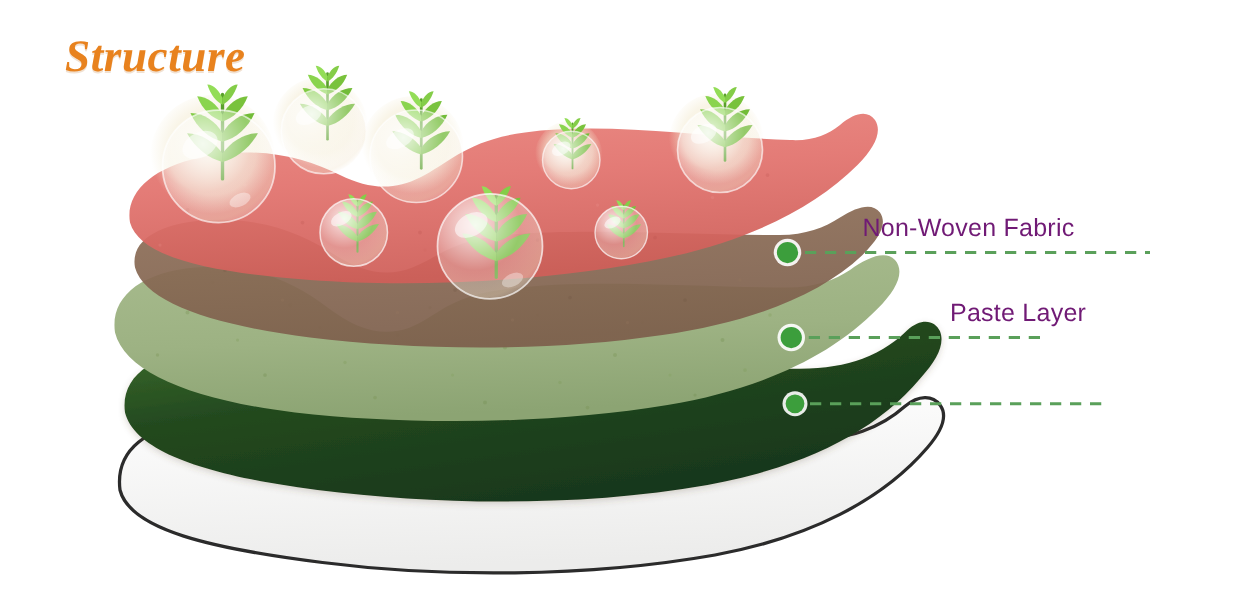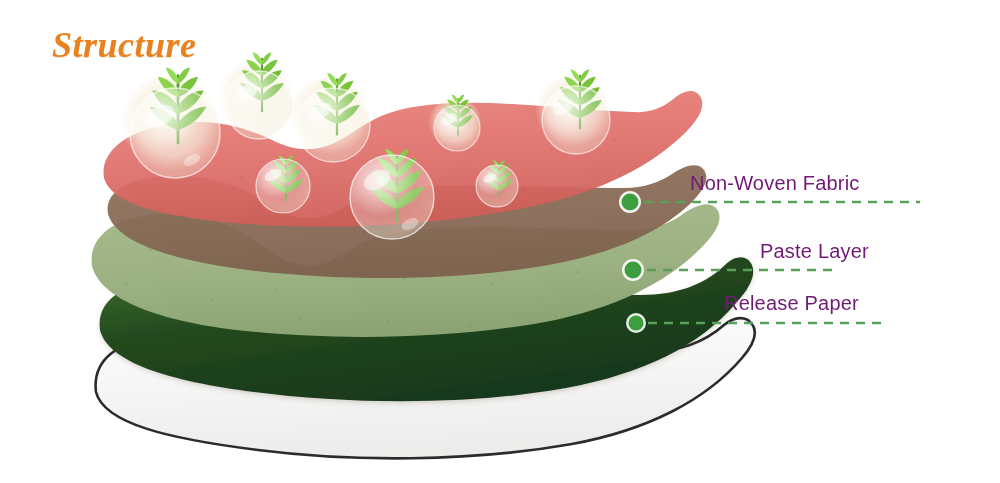--- a/index.html
+++ b/index.html
@@ -320,16 +320,15 @@
       <g>
         <line x1="648" y1="323" x2="884" y2="323" stroke="#5aa05a" stroke-width="2.4" stroke-dasharray="9 7" stroke-linecap="butt"></line>
         <circle cx="636" cy="323" r="10" fill="#ffffff" opacity=".9"></circle>
         <circle cx="636" cy="323" r="7.5" fill="#3c9e3c"></circle>
       </g>
     </g>
   </svg>
 
   <div id="lbl0" class="callout-text">Non-Woven Fabric</div>
   <div id="lbl1" class="callout-text">Paste Layer</div>
-  <div id="lbl2" class="callout-text">Release Paper</div>
 
 
 </div>
 
 </body></html>

